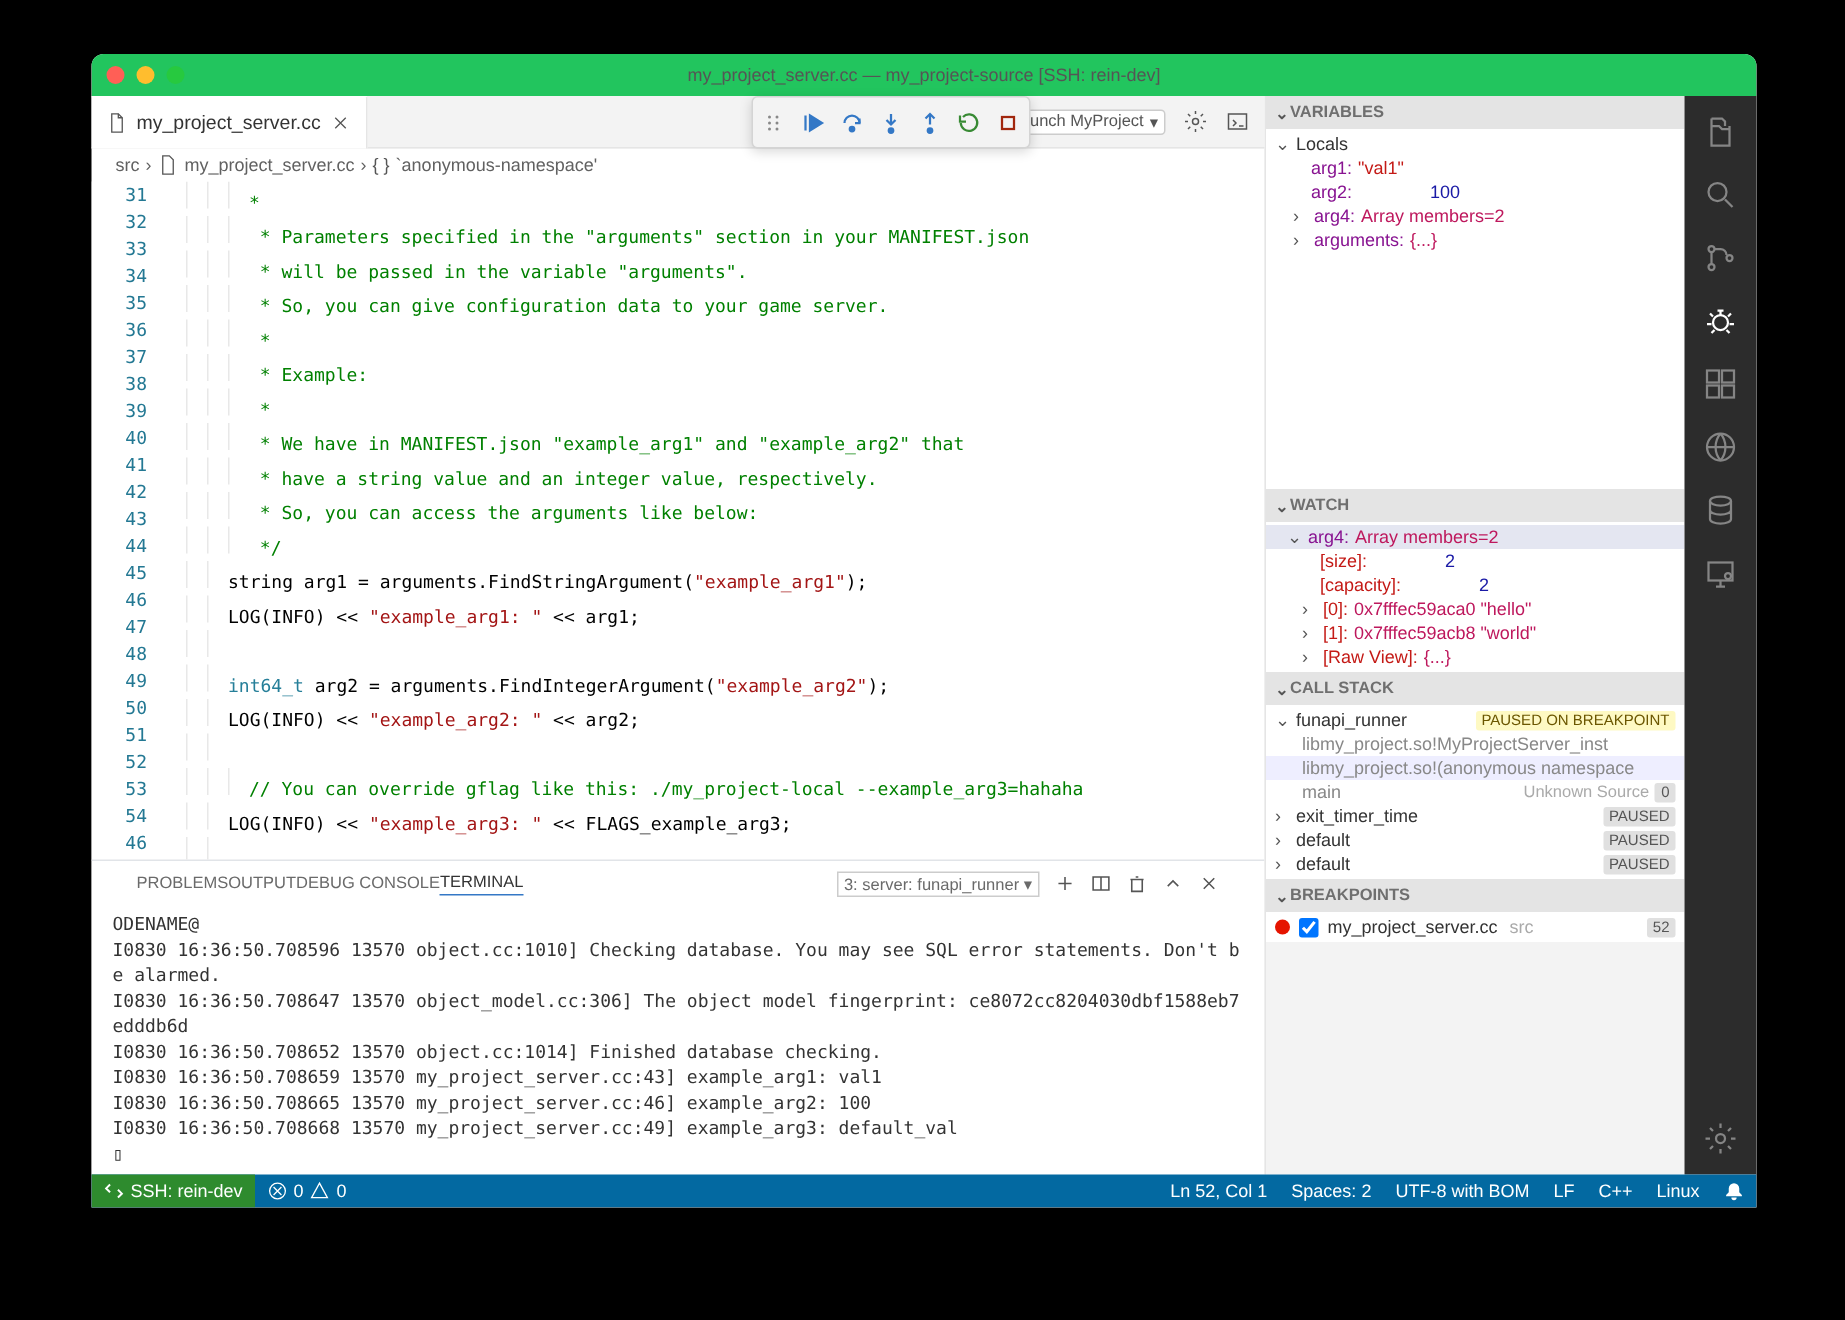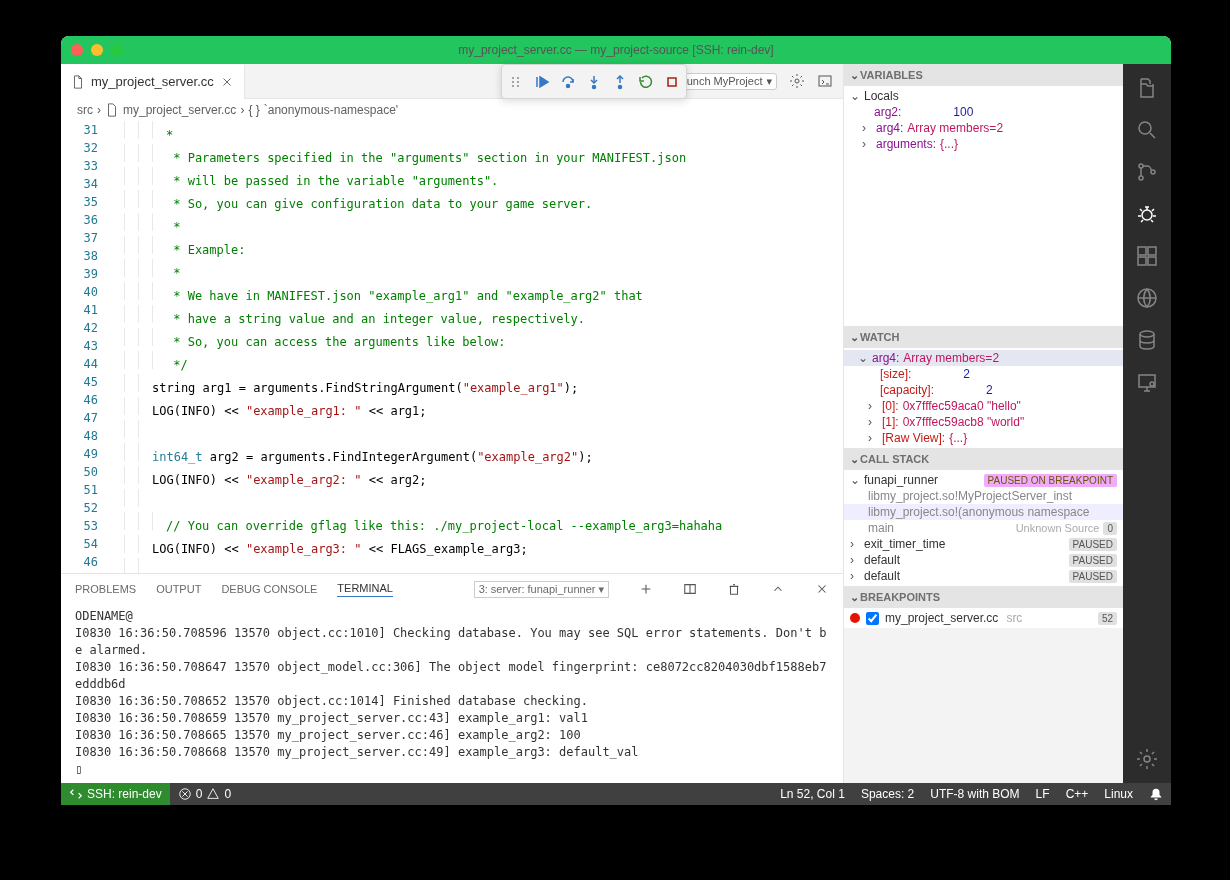--- a/index.html
+++ b/index.html
@@ -20,39 +20,39 @@
 .tb-icons { margin-left:auto; display:flex; gap:12px; padding:0 10px; align-items:center; color:#555;}
 .debug-label { color:#888; font-size:11px; letter-spacing:.5px;}
 .launch-select { border:1px solid #ccc; background:#fff; padding:1px 4px; font-size:11px; border-radius:3px; display:flex; align-items:center; gap:4px;}
 .breadcrumb { height:22px; display:flex; align-items:center; padding:0 16px; font-size:12px; color:#616161; gap:4px;}
 .editor { flex:1; display:flex; overflow:hidden; font-family:Menlo,Consolas,monospace; font-size:12px; line-height:18px; background:#fff;}
 .gutter { width:55px; text-align:right; padding-right:18px; color:#237893; user-select:none;}
 .code { flex:1; position:relative; white-space:pre; color:#000;}
 .code .line { padding-left:8px; }
 .c-green{color:#008000;} .c-red{color:#a31515;} .c-teal{color:#267f99;}
 .panel { height:210px; border-top:1px solid #e1e4e8; display:flex; flex-direction:column; background:#fff;}
-.panel-tabs { height:30px; display:flex; align-items:center; padding:0 14px; gap:20px; font-size:11px; color:#6a6a6a;}
+.panel-tabs { height:30px; display:flex; align-items:center; padding:0 30px; font-size:11px; color:#6a6a6a;}
 .panel-tabs .ptab.active { color:#333; border-bottom:1px solid #3478c6; padding-bottom:2px;}
 .panel-tabs .spacer { flex:1;}
 .term-select { border:1px solid #ccc; padding:1px 4px; font-size:11px;}
 .terminal { flex:1; padding:4px 14px; font-family:Menlo,Consolas,monospace; font-size:12px; line-height:17px; color:#333; overflow:hidden; white-space:pre-wrap; word-break:break-all;}
 .sidebar { width:280px; border-left:1px solid #e5e5e5; background:#f3f3f3; display:flex; flex-direction:column; font-size:12px; overflow:hidden;}
 .section-hdr { height:22px; background:#e4e4e4; display:flex; align-items:center; padding:0 6px; font-size:11px; color:#6f6f6f; font-weight:600;}
 .section-body { background:#fff; padding:2px 0;}
 .row { display:flex; align-items:center; padding:1px 6px; gap:4px; color:#333;}
 .row .k { color:#881391;} .row .v { color:#1a1aa6;margin-left:48px;} .row .s{color:#c41a16;} .row .g{color:#be185d;}
 .row.sel { background:#e4e6f1;}
 .chev { width:10px; display:inline-block; color:#555;}
 .badge { background:#e0e0e0; color:#555; font-size:10px; padding:1px 4px; border-radius:2px; margin-left:auto;}
-.badge.y { background:#f0abfc; color:#6b5600;}
+.badge.y { background:#fef9c3; color:#6b5600;}
 .activitybar { width:48px; background:#2c2c2c; display:flex; flex-direction:column; align-items:center; padding-top:12px; gap:18px; color:#858585;}
 .activitybar svg { width:24px; height:24px;}
 .activitybar .active { color:#fff; }
 .activitybar .bottom { margin-top:auto; margin-bottom:12px;}
-.statusbar { height:22px; background:#404040; color:#fff; display:flex; align-items:center; font-size:12px; padding:0 0;}
+.statusbar { height:22px; background:#0369a1; color:#fff; display:flex; align-items:center; font-size:12px; padding:0 0;}
 .statusbar .seg { padding:0 8px; display:flex; align-items:center; gap:4px; height:100%;}
 .statusbar .seg.green { background:#2e8b2e;}
 .statusbar .spacer { flex:1;}
 svg { display:block; }
 </style>
 </head>
 <body>
 
 <div class="window">
   <div class="titlebar">
@@ -237,20 +237,24 @@
           <span class="chev">⌄</span>
           <span>VARIABLES</span>
         </div>
       <div class="section-body" style="flex:0 0 auto;min-height:240px;">
         <div class="row">
             <span class="chev">⌄</span>
             <span>Locals</span>
           </div>
         <div id="vars">
             <div class="row" style="padding-left: 30px;">
+              <span class="k">arg1:</span> 
+              <span class="s">"val1"</span>
+            </div>
+            <div class="row" style="padding-left: 30px;">
               <span class="k">arg2:</span> 
               <span class="v">100</span>
             </div>
             <div class="row" style="padding-left: 18px;">
               <span class="chev">›</span>
               <span class="k">arg4:</span> 
               <span class="g">Array members=2</span>
             </div>
             <div class="row" style="padding-left: 18px;">
               <span class="chev">›</span>

